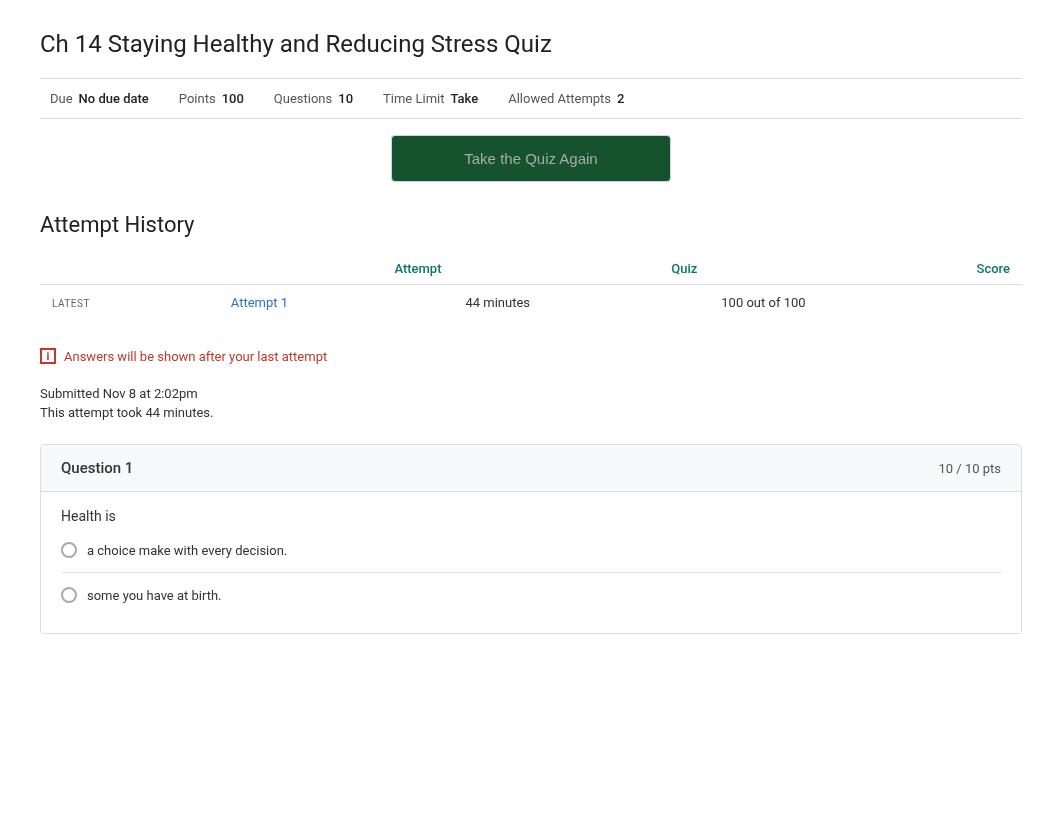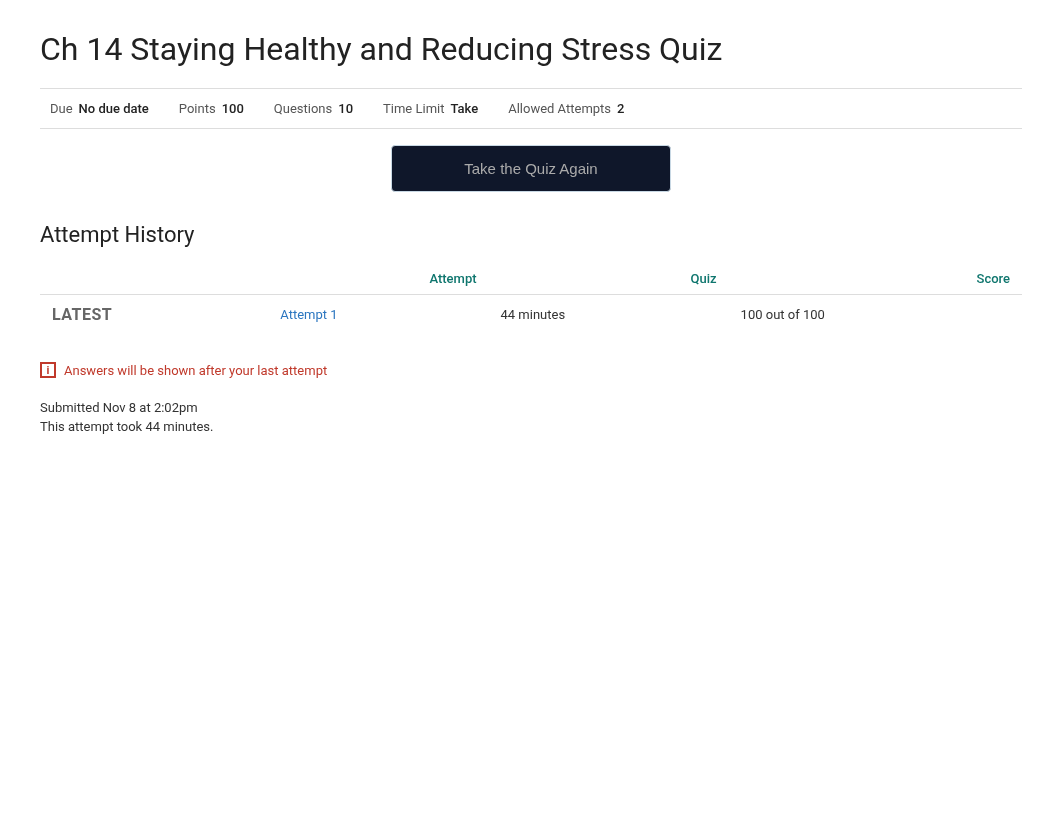--- a/index.html
+++ b/index.html
@@ -16,21 +16,21 @@
       width: 1062px;
       min-height: 822px;
     }
 
     .page-container {
       padding: 30px 40px;
       max-width: 1062px;
     }
 
     .quiz-title {
-      font-size: 32px;
+      font-size: 24px;
       font-weight: 400;
       color: #222;
       margin-bottom: 20px;
     }
 
     .quiz-meta {
       display: flex;
       align-items: center;
       gap: 0;
       border-top: 1px solid #ddd;
@@ -55,21 +55,21 @@
     .meta-value {
       color: #222;
       font-size: 13px;
       font-weight: 500;
     }
 
     .take-quiz-btn {
       display: block;
       margin: 0 auto 30px auto;
       padding: 14px 72px;
-      background: #0f172a;
+      background: #14532d;
       border: 1px solid #c8d8e4;
       border-radius: 4px;
       color: #aaa;
       font-size: 15px;
       cursor: pointer;
       text-align: center;
       width: 280px;
     }
 
     .attempt-history-title {
@@ -99,22 +99,22 @@
       font-size: 13px;
       border-bottom: 1px solid #eee;
       vertical-align: middle;
     }
 
     .attempt-table tr:last-child td {
       border-bottom: none;
     }
 
     .latest-badge {
-      font-size: 16px;
-      font-weight: 700;
+      font-size: 10px;
+      font-weight: 400;
       color: #666;
       letter-spacing: 0.5px;
     }
 
     .attempt-link {
       color: #2b76c0;
       text-decoration: none;
       font-size: 13px;
     }
 
@@ -281,14 +281,36 @@
   </table>
 
   <div class="answers-notice">
     <div class="notice-icon">i</div>
     <span>Answers will be shown after your last attempt</span>
   </div>
 
   <p class="submitted-info">Submitted Nov 8 at 2:02pm</p>
   <p class="attempt-info">This attempt took 44 minutes.</p>
 
+  <div id="questions-container">
+      <div class="question-card">
+      <div class="question-header">
+        <span class="question-number">Question 1</span>
+        <span class="question-pts">10 / 10 pts</span>
+      </div>
+      <div class="question-body">
+        <p class="question-text">Health is</p>
+
+        <div class="answer-option">
+          <div class="answer-radio"></div>
+          <span>a choice make with every decision.</span>
+        </div>
+      <hr class="divider-line">
+        <div class="answer-option">
+          <div class="answer-radio"></div>
+          <span>some you have at birth.</span>
+        </div>
+
+      </div>
+    </div>
+    </div>
 
 </div>
 
 </body></html>

